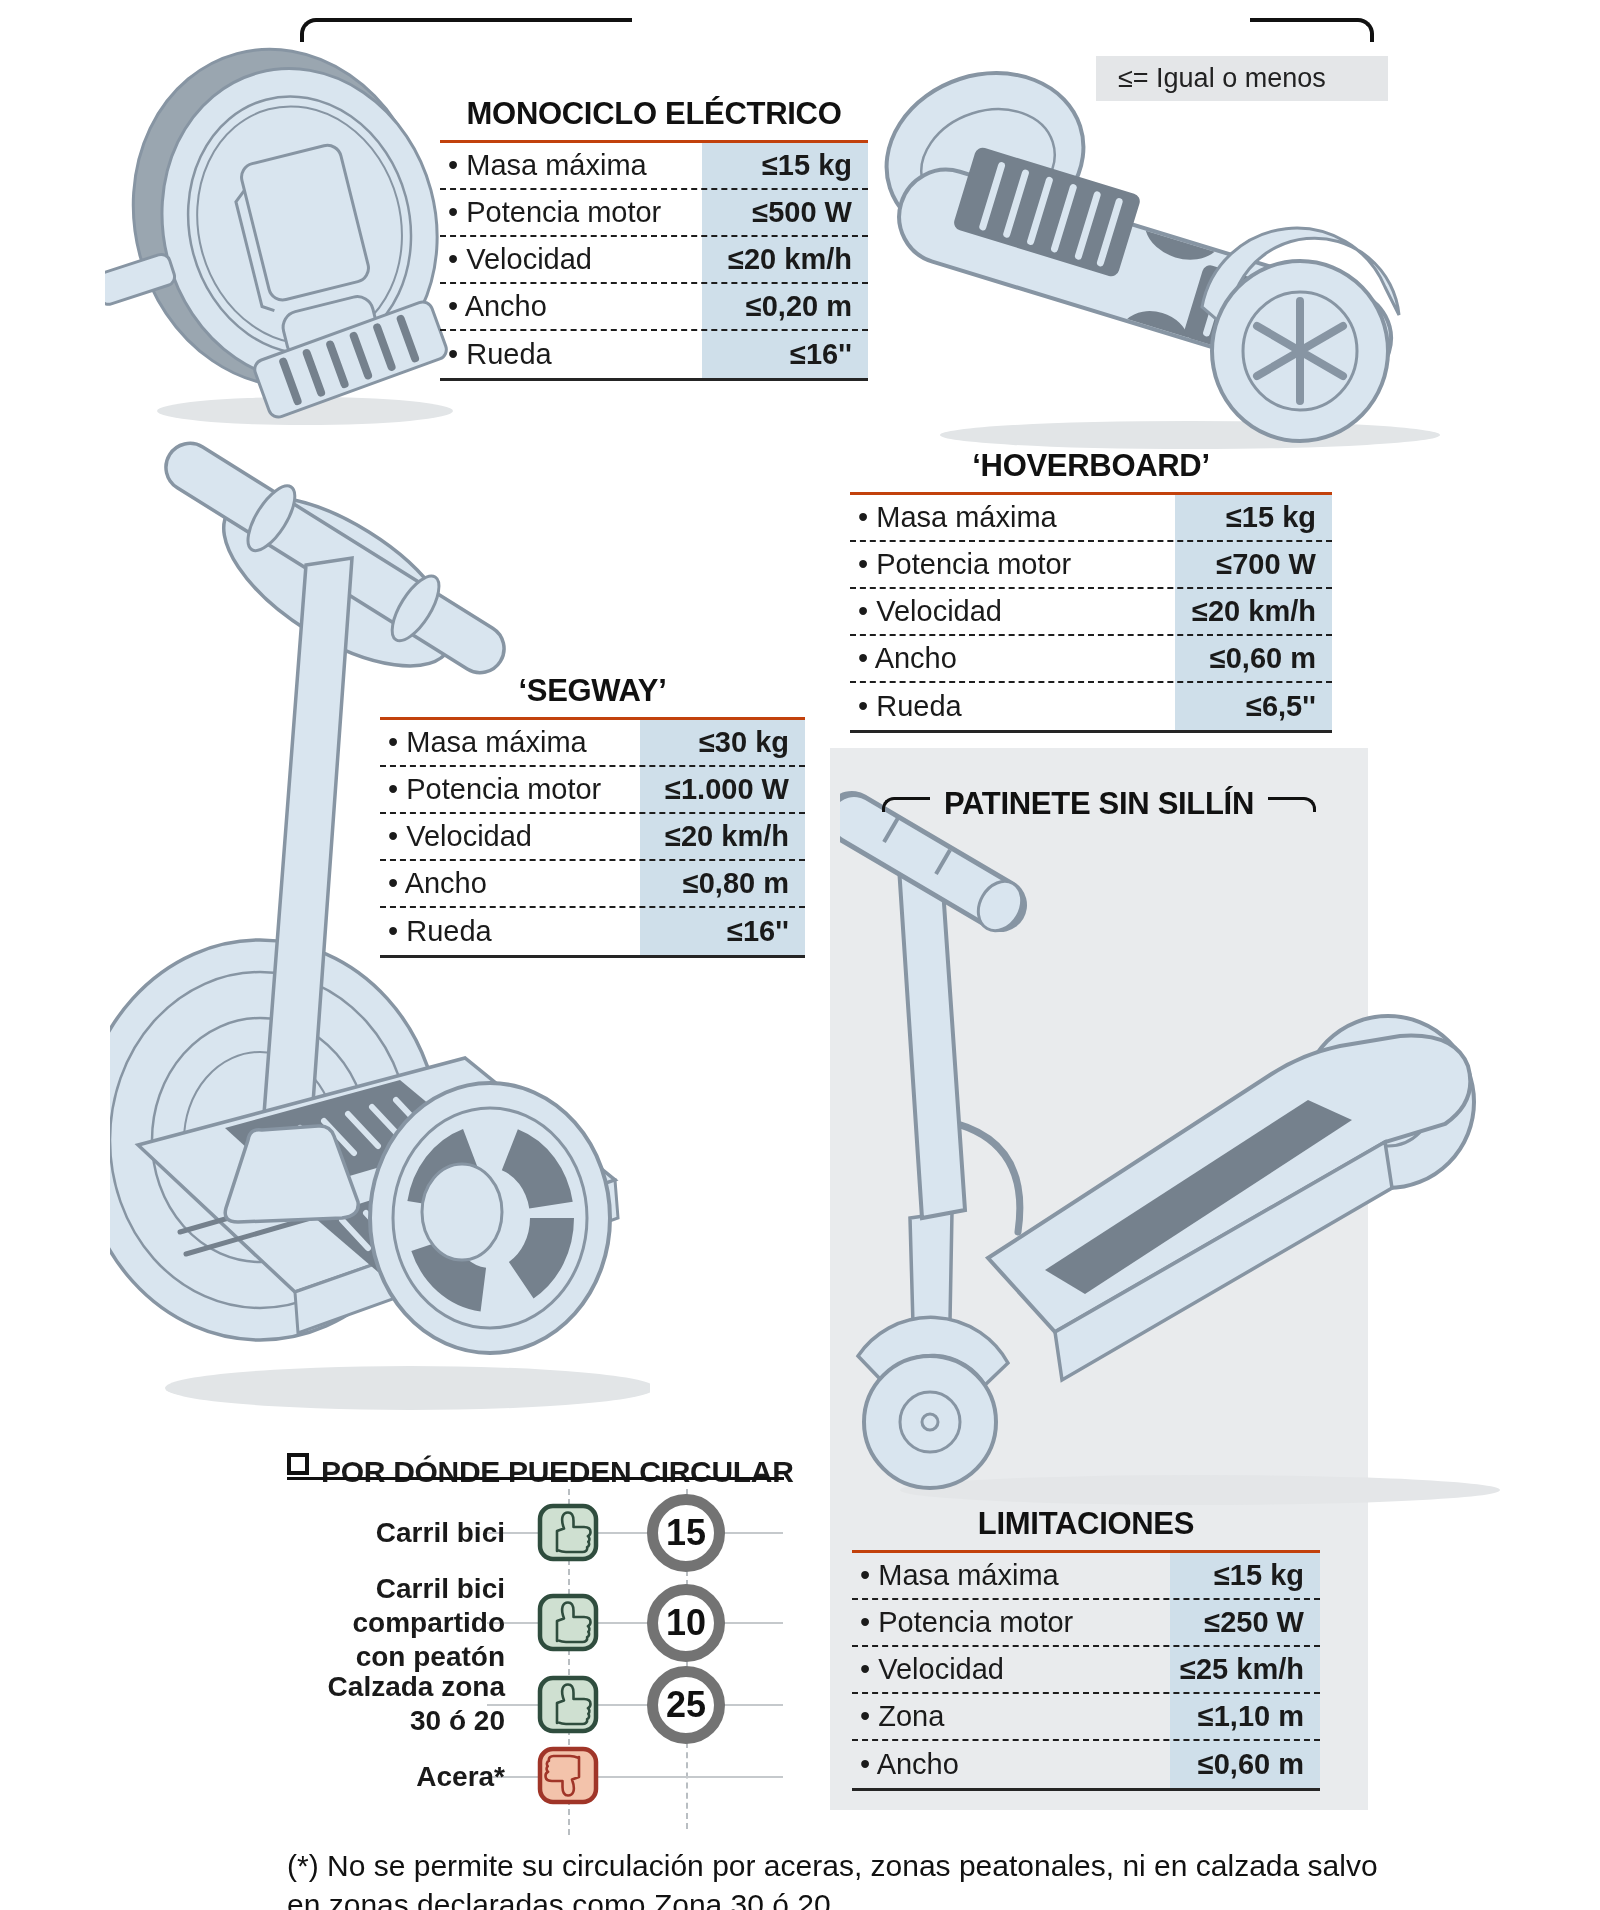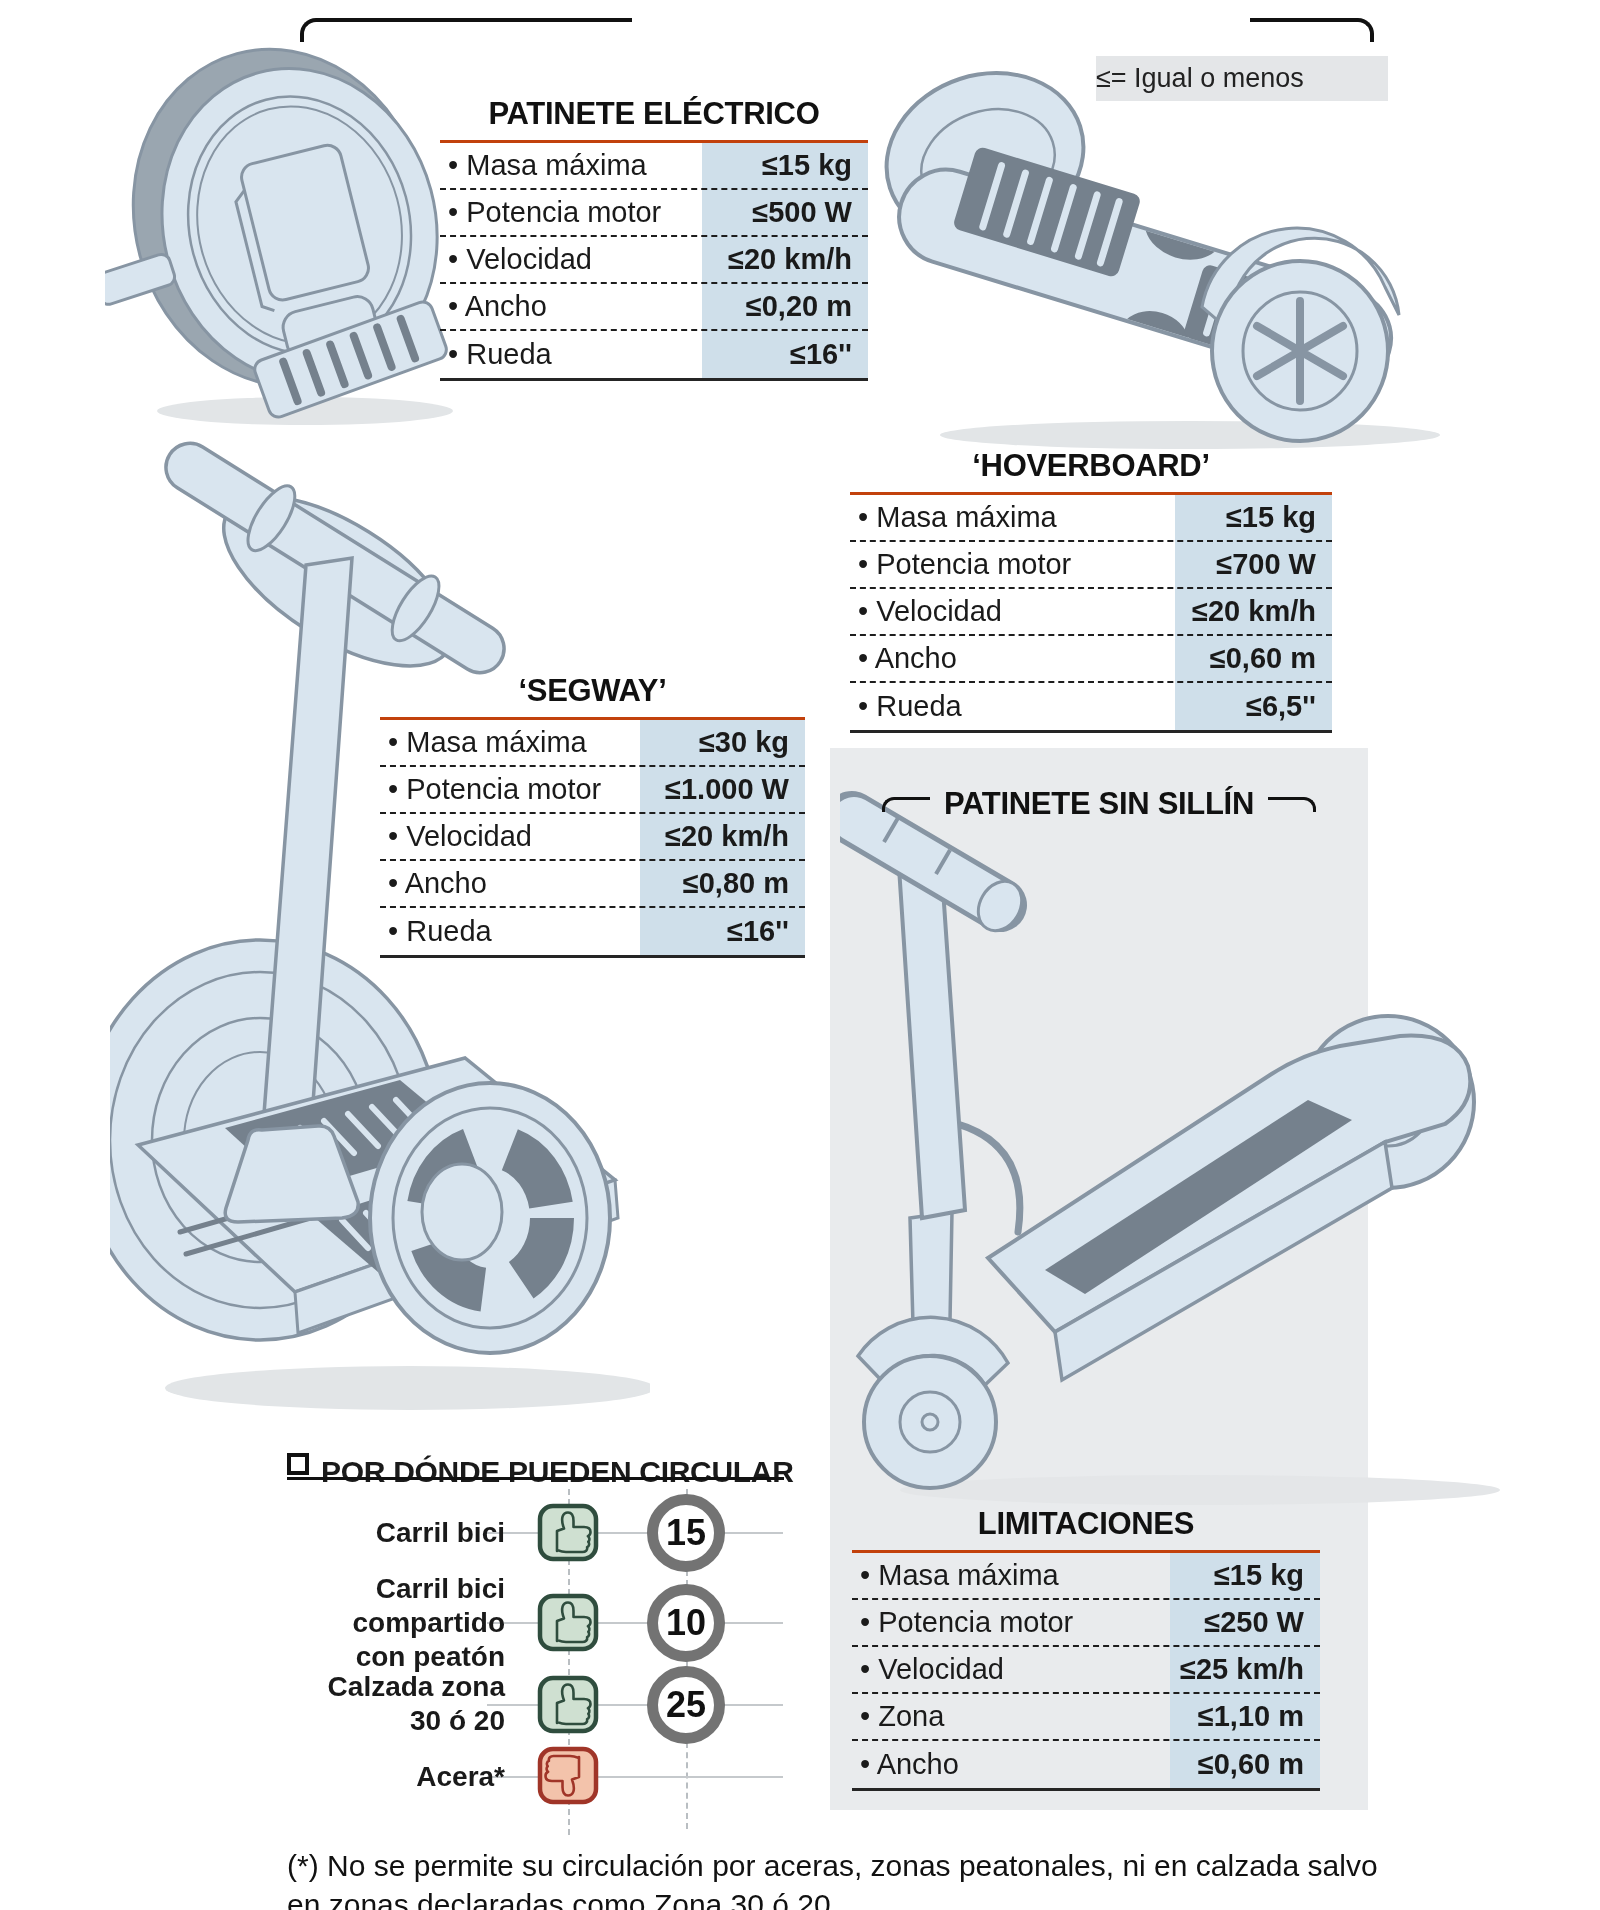--- a/index.html
+++ b/index.html
@@ -13,21 +13,21 @@
 
   
   .main-title {
     font-size:35px; font-weight:bold; letter-spacing:-0.5px;
     text-align:center; color:#111; z-index:4;
   }
   .bracket { height:24px; z-index:4; }
   .bracket.bl { border-top:4px solid #111; border-left:4px solid #111; border-top-left-radius:16px; }
   .bracket.br { border-top:4px solid #111; border-right:4px solid #111; border-top-right-radius:16px; }
   .legend-box {
-    background:#e4e6e8; font-size:27px; line-height:45px; 
+    background:#e4e6e8; font-size:27px; line-height:45px; padding-left:22px;
     color:#222; z-index:5;
   }
 
   
   .panel { background:#e9ebed; z-index:0; }
 
   
   .tbl-title {
     font-size:31px; font-weight:bold; text-align:center; color:#111;
     letter-spacing:-0.3px; z-index:3;
@@ -175,21 +175,21 @@
     <line x1="12" y1="28" x2="160" y2="115" stroke="#8795a3" stroke-width="54" stroke-linecap="round"></line>
     <line x1="14" y1="29" x2="158" y2="114" stroke="#d9e5ef" stroke-width="44" stroke-linecap="round"></line>
     <path d="M58,28 l-14,24 M110,60 l-14,24" stroke="#8795a3" stroke-width="4" fill="none"></path>
     <ellipse cx="160" cy="116" rx="20" ry="26" transform="rotate(30 160 116)" fill="#d9e5ef" stroke="#8795a3" stroke-width="3"></ellipse>
     <path d="M18,566 A88,88 0 0 1 168,573 L145,595 A62,62 0 0 0 42,591 Z" fill="#d9e5ef" stroke="#8795a3" stroke-width="3.5"></path>
     <circle cx="90" cy="632" r="66" fill="#d9e5ef" stroke="#8795a3" stroke-width="4"></circle>
     <circle cx="90" cy="632" r="30" fill="#d9e5ef" stroke="#8795a3" stroke-width="3"></circle>
     <circle cx="90" cy="632" r="8" fill="#d9e5ef" stroke="#8795a3" stroke-width="3"></circle>
   </svg>
 
-  <div class="abs tbl-title" style="left:440px; top:96px; width:428px;">PATINETE ELÉCTRICO</div>
+  <div class="abs tbl-title" style="left:440px; top:96px; width:428px;">MONOCICLO ELÉCTRICO</div>
   <div class="spec-table" style="left:440px; top:140px; width:428px; --valw:166px;">
     <div class="val-band"></div>
     <div class="spec-row">
       <span class="spec-label">Masa máxima</span>
       <span class="spec-value">≤15 kg</span>
     </div>
     <div class="spec-row">
       <span class="spec-label">Potencia motor</span>
       <span class="spec-value">≤500 W</span>
     </div>

